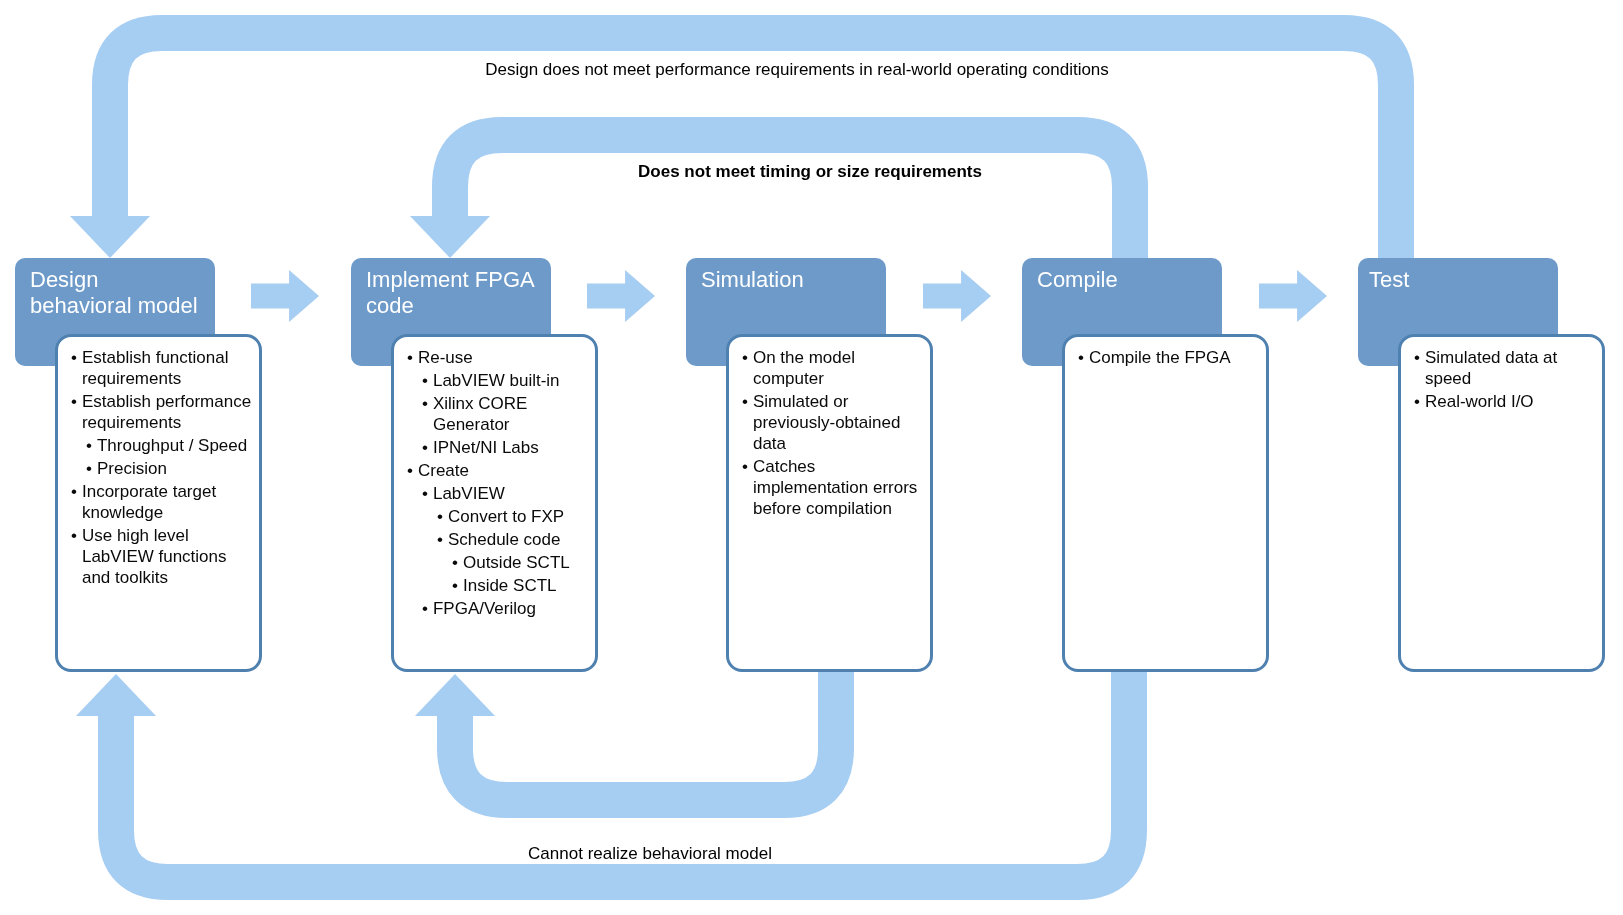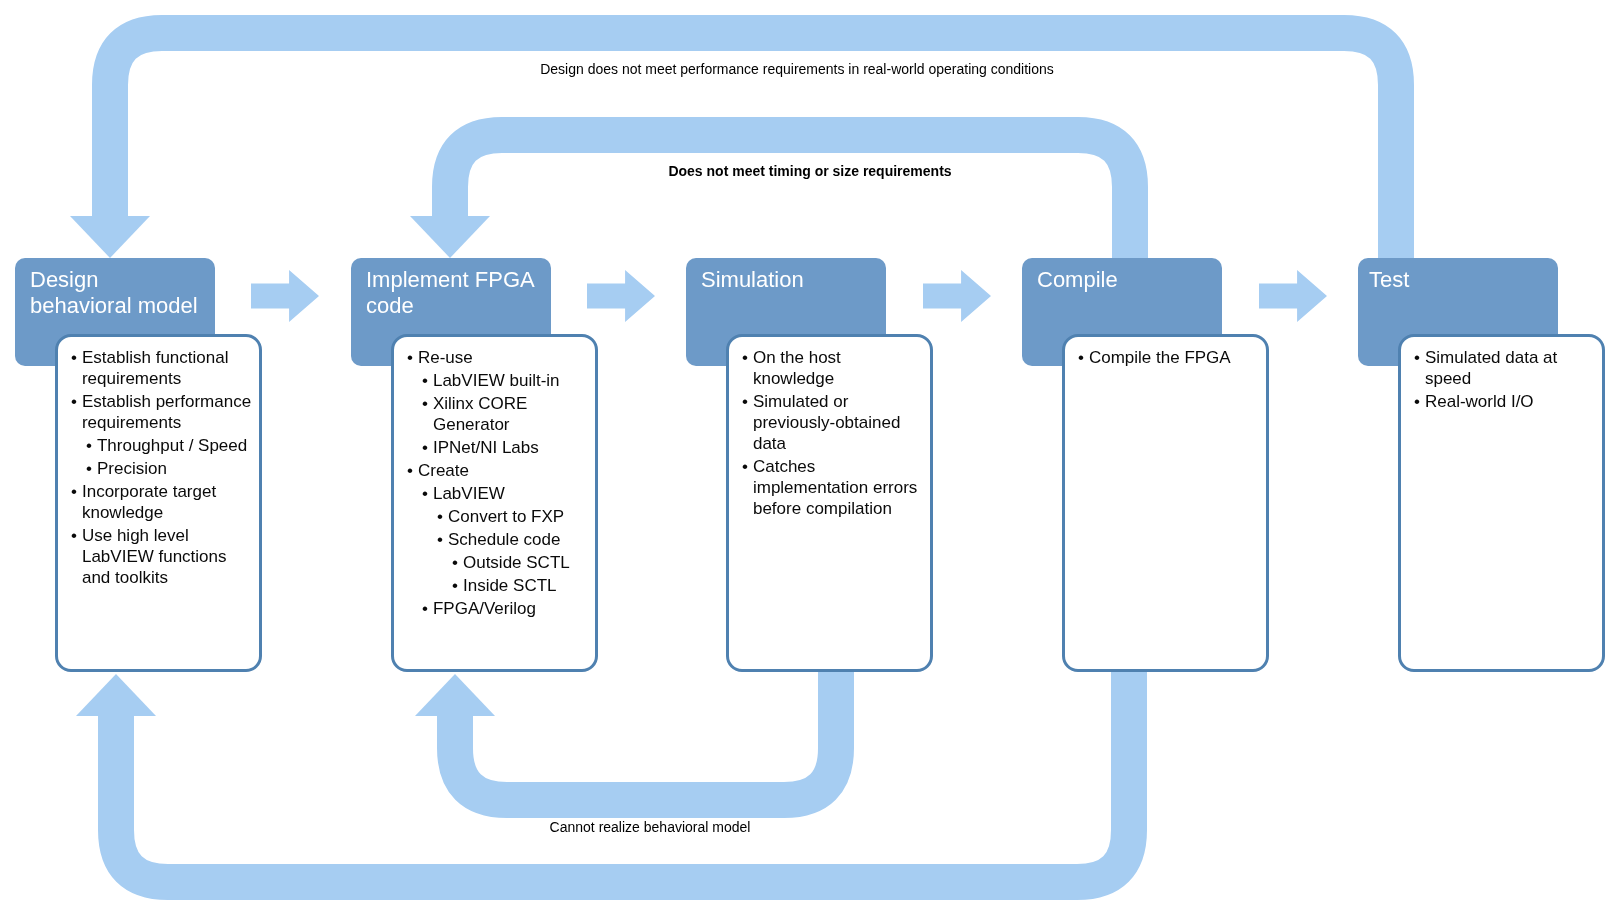--- a/index.html
+++ b/index.html
@@ -49,27 +49,27 @@
   .s4h{left:1358px;padding-left:11px;} .s4b{left:1398px;}
 
   .flow-arrow{
     position:absolute;z-index:2;top:270px;width:68px;height:52px;background:var(--band);
     clip-path:polygon(0% 26%,56% 26%,56% 0%,100% 50%,56% 100%,56% 74%,0% 74%);
   }
   .fa1{left:251px;} .fa2{left:587px;} .fa3{left:923px;} .fa4{left:1259px;}
 
   .loop-label{
     position:absolute;z-index:4;color:var(--labeltext);
-    font-size:14px;line-height:23px;text-align:center;
+    font-size:17px;line-height:23px;text-align:center;
     transform:translateX(-50%);white-space:nowrap;
   }
   .ll1{left:797px;top:58px;}
   .ll2{left:810px;top:160px;font-weight:bold;}
   .ll3{left:640px;top:731px;white-space:normal;width:372px;}
-  .ll4{left:650px;top:816px;}
+  .ll4{left:650px;top:842px;}
 </style>
 </head>
 <body>
 
 <div id="canvas">
 
   <svg id="loops" width="1623" height="915" viewBox="0 0 1623 915">
     <path d="M 1396 263 L 1396 85 Q 1396 33 1344 33 L 162 33 Q 110 33 110 85 L 110 220"></path>
     <polygon points="70,216 150,216 110,258"></polygon>
 
@@ -162,21 +162,21 @@
         <li class="lvl2">
           <span class="dot">•</span>
           <span class="txt">FPGA/Verilog</span>
         </li>
       </ul>
     </div>
   <div class="detail-box s2b">
       <ul>
         <li class="lvl1">
           <span class="dot">•</span>
-          <span class="txt">On the host knowledge</span>
+          <span class="txt">On the model computer</span>
         </li>
         <li class="lvl1">
           <span class="dot">•</span>
           <span class="txt">Simulated or previously-obtained data</span>
         </li>
         <li class="lvl1">
           <span class="dot">•</span>
           <span class="txt">Catches implementation errors before compilation</span>
         </li>
       </ul>

